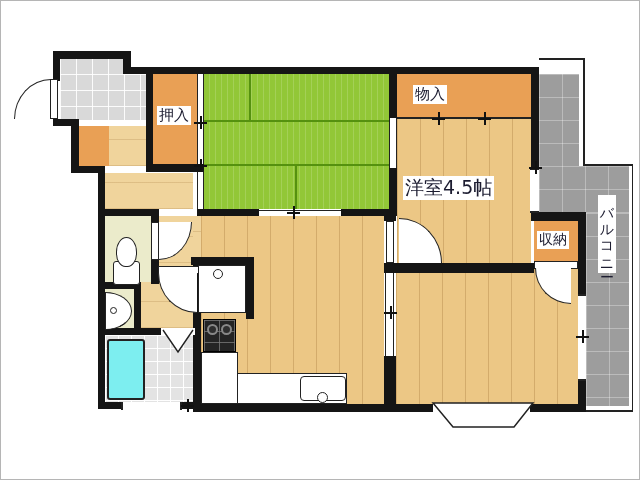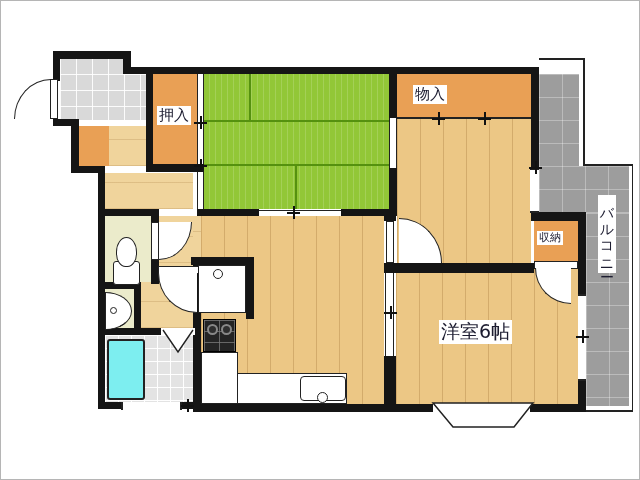--- a/index.html
+++ b/index.html
@@ -189,17 +189,17 @@
   <div class="abs tick" style="left:431px;top:111px"></div>
   <div class="abs tick" style="left:477px;top:111px"></div>
   <div class="abs tick" style="left:528px;top:160px"></div>
   <div class="abs tick" style="left:286px;top:205px"></div>
   <div class="abs tick" style="left:383px;top:305px"></div>
   <div class="abs tick" style="left:575px;top:329px"></div>
   <div class="abs tick" style="left:180px;top:398px"></div>
 
   <div class="abs lbl" style="left:156px;top:105px">押入</div>
   <div class="abs lbl" style="left:412px;top:84px">物入</div>
-  <div class="abs lbl" style="font-size:11px;left:536px;top:230px">収納</div>
-  <div class="abs lbl big" style="left:438px;top:319px">洋室6帖</div>
+  <div class="abs lbl big" style="left:402px;top:175px">洋室4.5帖</div>
+  <div class="abs lbl" style="font-size:14px;left:536px;top:230px">収納</div>
   <div class="abs lbl vert" style="left:597px;top:194px">バルコニー</div>
 
 </div>
 
 </body></html>

